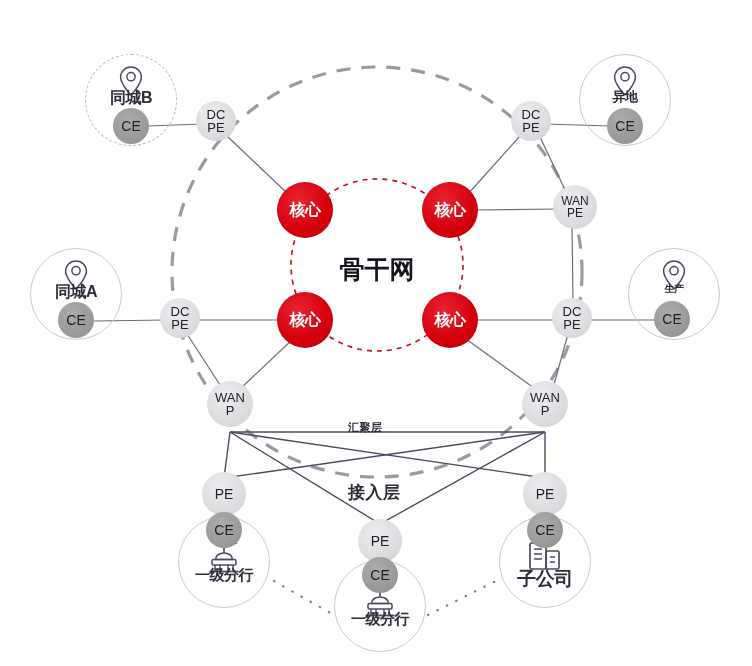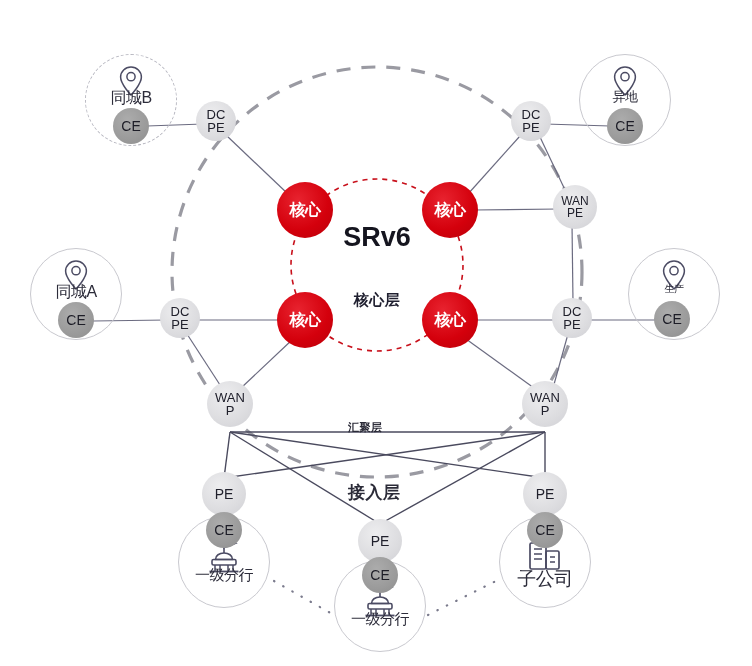--- a/index.html
+++ b/index.html
@@ -60,21 +60,21 @@
     border: 1px solid #c9c9cf;
     background: rgba(255,255,255,0.0);
   }
   .site-circle.dashed {
     border-style: dashed;
     border-color: #b9b9c2;
   }
   .site-label {
     position: absolute;
     color: #2c2c3a;
-    font-weight: normal;
+    font-weight: bold;
     white-space: nowrap;
     text-align: center;
     letter-spacing: -0.5px;
   }
   .pin-icon, .bank-icon, .office-icon {
     position: absolute;
   }
   .layer-label {
     position: absolute;
     color: #2b2b38;
@@ -280,19 +280,18 @@
   <div class="node node-core" style="left:422px; top:182px; width:56px; height:56px; font-size:16px;">
     <span class="node-lbl">核心</span>
   </div>
   <div class="node node-core" style="left:277px; top:292px; width:56px; height:56px; font-size:16px;">
     <span class="node-lbl">核心</span>
   </div>
   <div class="node node-core" style="left:422px; top:292px; width:56px; height:56px; font-size:16px;">
     <span class="node-lbl">核心</span>
   </div>
 
-  <div class="center-title" style="left:287px; top:222px; width:180px; font-size:27px;">SRv6</div>
-  <div class="center-sub" style="left:287px; top:291px; width:180px; font-size:15px;">核心层</div>
+  <div class="center-title" style="left:287px; top:253px; width:180px; font-size:25px;">骨干网</div>
 
   <div class="layer-label" style="left:348px; top:420px; font-size:11px;">汇聚层</div>
   <div class="layer-label" style="left:348px; top:481px; font-size:17px;">接入层</div>
 
 </div>
 
 </body></html>

